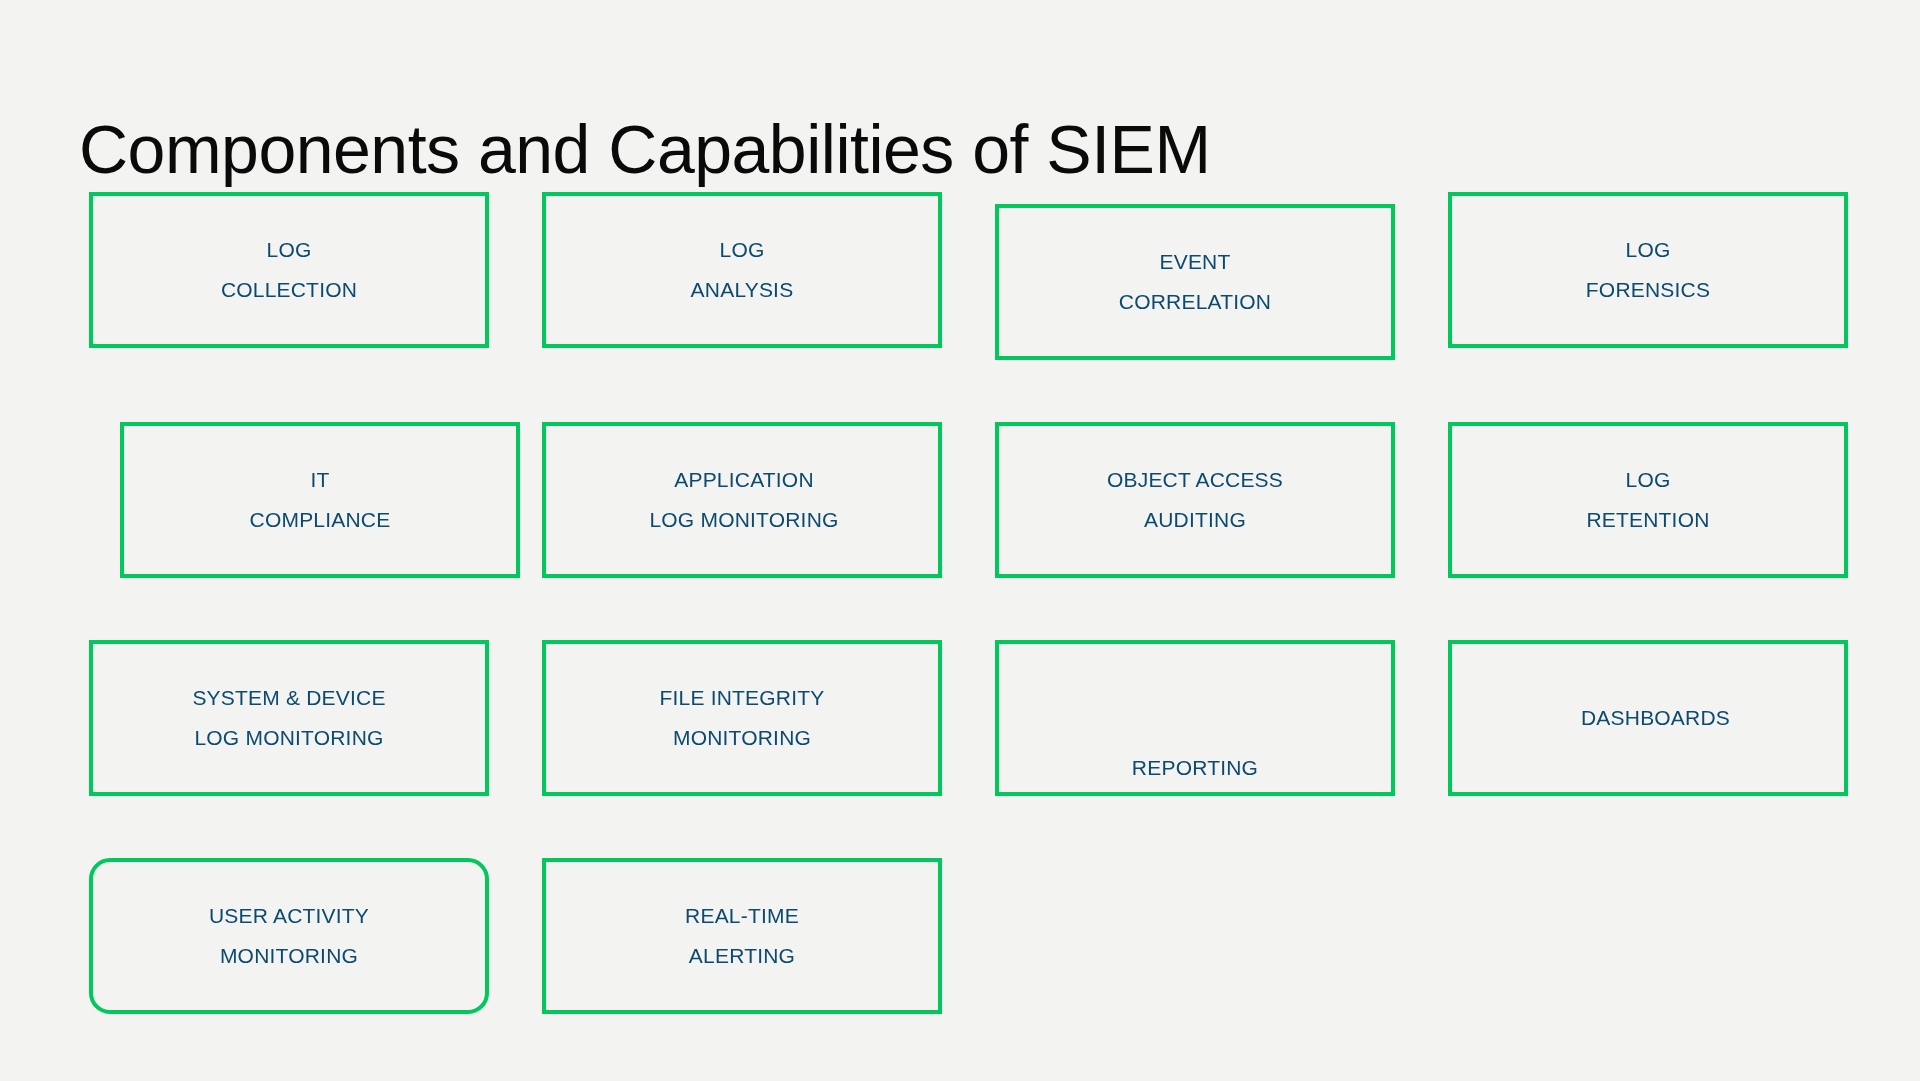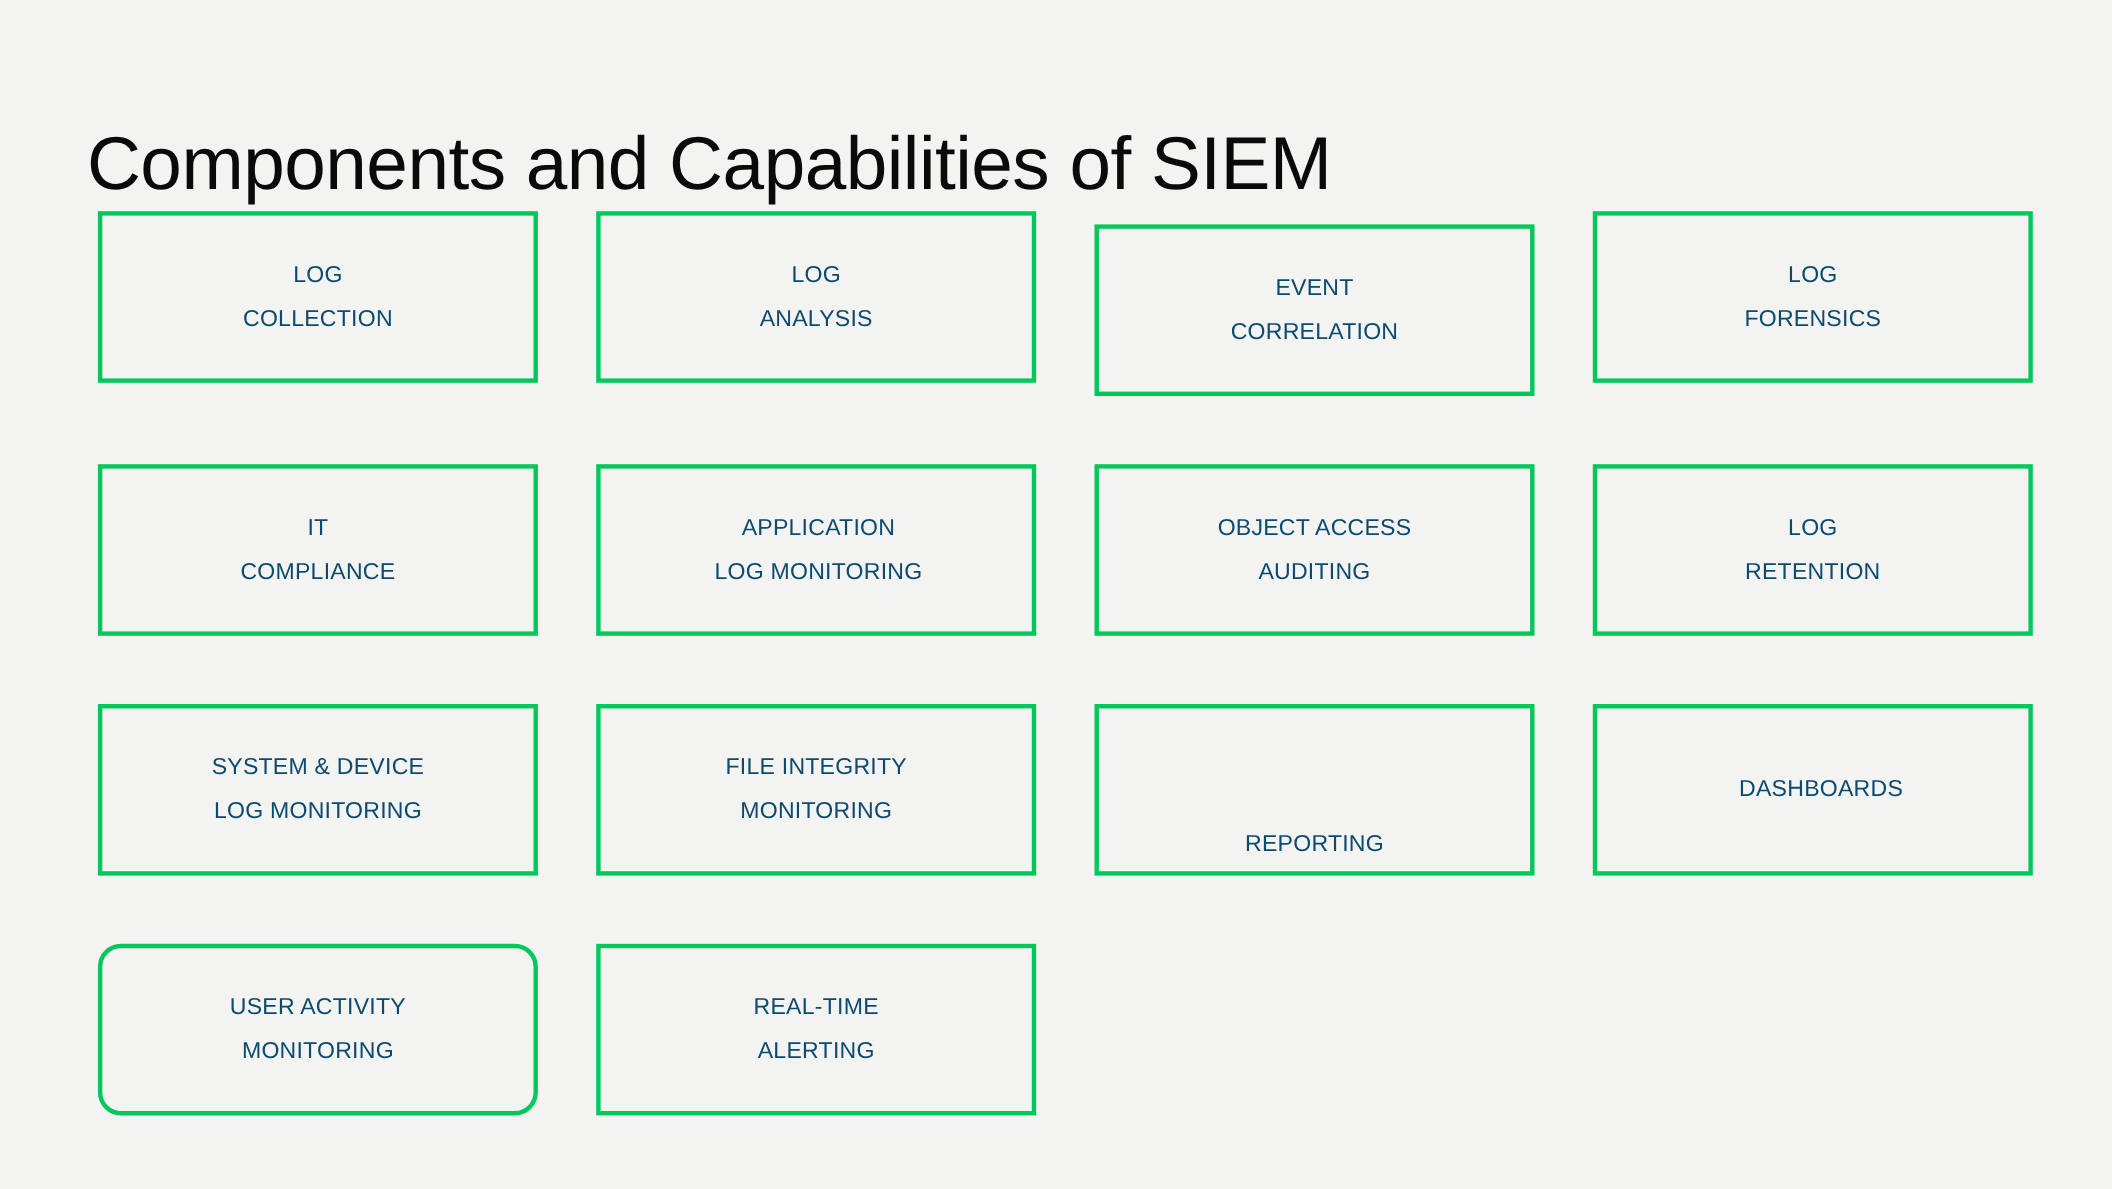--- a/index.html
+++ b/index.html
@@ -98,21 +98,21 @@
     <div class="capability-box" style="border-color: rgb(0, 200, 90); margin-top: 12px;">
       <span class="capability-label">EVENT
 CORRELATION</span>
     </div>
 
     <div class="capability-box" style="border-color: rgb(0, 200, 90);">
       <span class="capability-label">LOG
 FORENSICS</span>
     </div>
 
-    <div class="capability-box" style="border-color: rgb(0, 200, 90);">
+    <div class="capability-box" style="border-color: rgb(0, 200, 90); margin-left: 31px;">
       <span class="capability-label">IT
 COMPLIANCE</span>
     </div>
 
     <div class="capability-box" style="border-color: rgb(0, 200, 90); padding-left: 14px;">
       <span class="capability-label">APPLICATION
 LOG MONITORING</span>
     </div>
 
     <div class="capability-box" style="border-color: rgb(0, 200, 90);">

